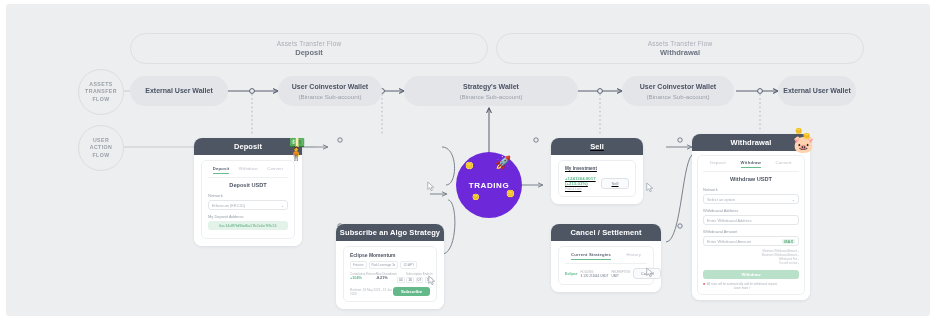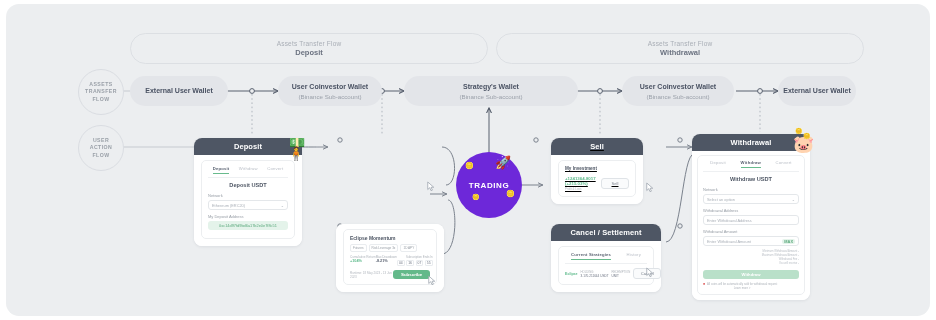--- a/index.html
+++ b/index.html
@@ -1,18 +1,18 @@
 <!DOCTYPE html>
 <html><head>
 <meta charset="utf-8">
 <style>
   html,body{margin:0;padding:0;background:#ffffff;}
   body{width:936px;height:320px;overflow:hidden;font-family:"Liberation Sans",sans-serif;}
   #stage{position:relative;width:936px;height:320px;background:#ffffff;}
-  #canvas{position:absolute;left:6px;top:4px;width:924px;height:312px;background:#eceef0;border-radius:13px;overflow:hidden;}
+  #canvas{position:absolute;left:6px;top:4px;width:924px;height:312px;background:#eceef0;border-radius:3px;overflow:hidden;}
 
   
   .group-banner{position:absolute;border:1px solid #dcdfe3;border-radius:16px;background:#eceef0;
     display:flex;flex-direction:column;align-items:center;justify-content:center;}
   .gb-sub{font-size:6.5px;color:#a9aeb6;letter-spacing:.2px;line-height:9px;}
   .gb-main{font-size:7.5px;font-weight:bold;color:#6b7280;line-height:10px;}
 
   
   .badge{position:absolute;width:44px;height:44px;border-radius:50%;border:1px solid #dadde2;background:#eceef0;
     display:flex;flex-direction:column;align-items:center;justify-content:center;}
@@ -194,20 +194,23 @@
     </div>
   </div>
   <div class="emoji" style="left:283px;top:132px;font-size:13px;">💵</div>
   <div class="emoji" style="left:282px;top:143px;font-size:13px;">🧍</div>
 
   <svg class="cursor" style="left:421px;top:177px;" viewBox="0 0 12 14">
     <path d="M1,1 L1,11 L3.6,8.6 L5.4,12.6 L7.2,11.8 L5.4,8 L9,8 Z" fill="#ffffff" stroke="#9aa1ab" stroke-width="1"></path>
   </svg>
 
   <div class="card" style="left:330px;top:220px;width:108px;">
+    <div class="card-hd">
+      <span>Subscribe an Algo Strategy</span>
+    </div>
     <div class="card-bd">
       <div class="inner">
         <div style="font-size:5px;font-weight:bold;color:#4e5664;margin-bottom:3px;">Eclipse Momentum</div>
         <div style="display:flex;gap:2px;margin-bottom:3px;">
           <div style="font-size:3.1px;color:#9aa0a8;border:1px solid #e9ecef;border-radius:2px;padding:1px 2px;">Futures</div>
           <div style="font-size:3.1px;color:#9aa0a8;border:1px solid #e9ecef;border-radius:2px;padding:1px 2px;">Risk Leverage 3x</div>
           <div style="font-size:3.1px;color:#9aa0a8;border:1px solid #e9ecef;border-radius:2px;padding:1px 2px;">1D APY</div>
         </div>
         <div style="display:flex;justify-content:space-between;align-items:flex-start;">
           <div style="flex:0 0 auto;">

